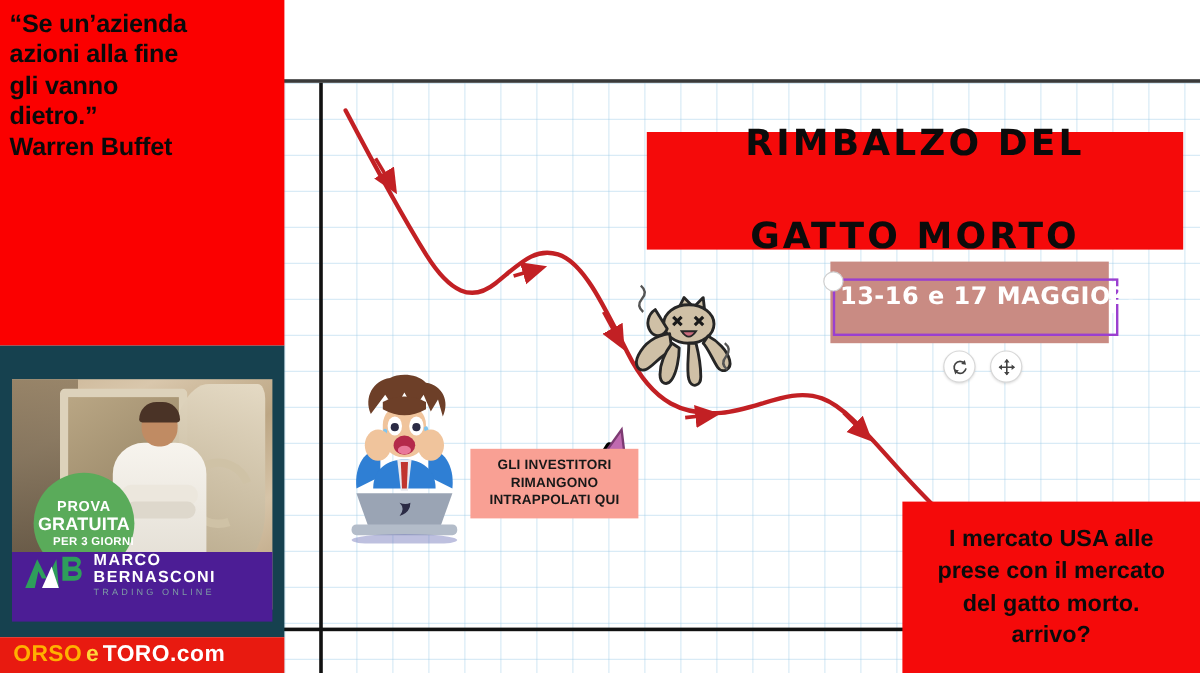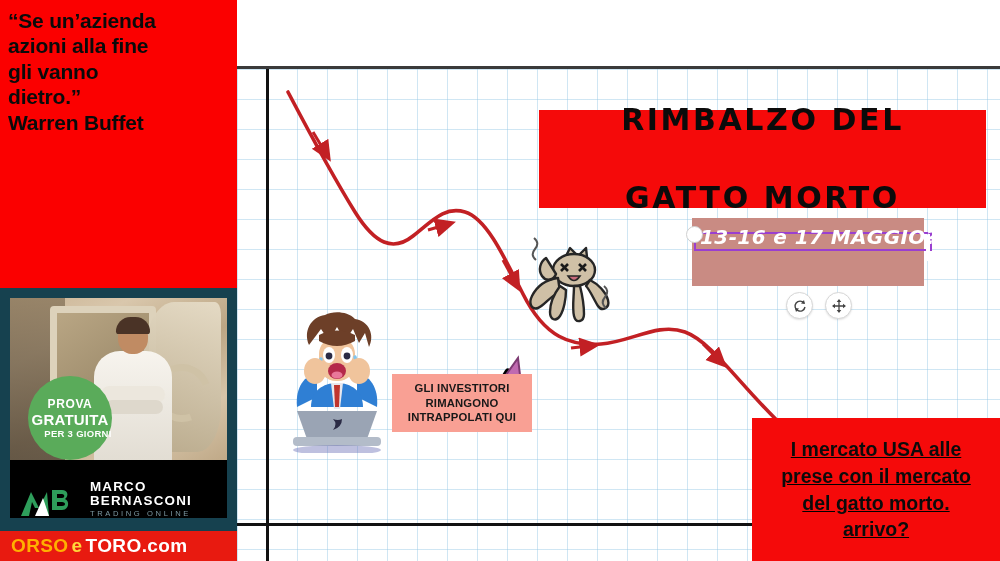--- a/index.html
+++ b/index.html
@@ -17,21 +17,21 @@
   .curve-svg{position:absolute;left:233px;top:60px;width:767px;height:450px;overflow:visible;}
 
   
   .quote-panel{position:absolute;left:0;top:0;width:237px;height:288px;background:#fb0000;
     box-sizing:border-box;padding:8px 6px 0 8px;}
   .quote-text{font-family:"Liberation Sans",sans-serif;font-weight:bold;font-size:21px;
     line-height:1.21;color:#0a0a0a;letter-spacing:-.2px;}
 
   
   .promo{position:absolute;left:0;top:288px;width:237px;height:243px;background:#16414f;overflow:hidden;}
-  .promo-photo{position:absolute;left:10px;top:10px;width:217px;height:192px;overflow:hidden;
+  .promo-photo{position:absolute;left:10px;top:28px;width:217px;height:192px;overflow:hidden;
     background:linear-gradient(150deg,#c9b393 0%,#d9c7ac 22%,#bca684 48%,#d6c4a8 70%,#b59c78 100%);}
   .wall-l{position:absolute;left:0;top:0;width:55px;height:100%;
     background:linear-gradient(180deg,#8e7b60,#4b4033);opacity:.85;}
   .frame{position:absolute;left:40px;top:8px;width:92px;height:118px;
     background:linear-gradient(160deg,#cdbb9d,#9c8a6d);border:7px solid #ddd2bb;border-radius:4px;}
   .frame-in{position:absolute;inset:0;background:linear-gradient(145deg,#b9a684,#8d7c5e);}
   .scroll-r{position:absolute;right:6px;top:4px;width:78px;height:150px;
     background:linear-gradient(200deg,#e6dcc7,#b9aa8c);border-radius:40% 8% 30% 8%;opacity:.95;}
   .scroll-curl{position:absolute;right:16px;top:66px;width:44px;height:44px;border:7px solid #cfc2a6;
     border-radius:50%;border-right-color:transparent;transform:rotate(25deg);}
@@ -41,22 +41,22 @@
   .p-body{position:absolute;left:0;top:31px;width:78px;height:110px;border-radius:26px 26px 0 0;
     background:linear-gradient(180deg,#f7f4ee,#e2ddd3);}
   .p-arm{position:absolute;left:7px;top:66px;width:64px;height:17px;border-radius:9px;background:#ece7dd;}
   .p-arm2{position:absolute;left:11px;top:80px;width:58px;height:14px;border-radius:8px;background:#ded8cc;}
   .badge{position:absolute;left:18px;top:78px;width:84px;height:84px;border-radius:50%;
     background:#5aab5a;display:flex;flex-direction:column;align-items:center;justify-content:center;
     color:#fff;text-align:center;line-height:1;}
   .badge .b1{font-size:12px;font-weight:bold;letter-spacing:.6px;}
   .badge .b2{font-size:15px;font-weight:bold;letter-spacing:.2px;margin:2px 0;}
   .badge .b3{font-size:9.5px;font-weight:bold;letter-spacing:.3px;margin-left:16px;}
-  .promo-bar{position:absolute;left:10px;top:172px;width:217px;height:58px;background:#000000;
-    display:flex;align-items:flex-end;gap:19px;padding-left:9px;box-sizing:border-box;}
+  .promo-bar{position:absolute;left:10px;top:172px;width:217px;height:58px;background:#4c1d95;
+    display:flex;align-items:flex-start;gap:7px;padding-left:9px;box-sizing:border-box;}
   .mb-logo{width:52px;height:32px;position:relative;flex:0 0 auto;}
   .mb-logo svg{display:block;}
   .mb-txt{line-height:1.05;}
   .mb-name{font-size:13.4px;font-weight:bold;color:#fff;letter-spacing:1.2px;}
   .mb-sub{font-size:7.6px;color:#7d9aa4;letter-spacing:2.6px;margin-top:2px;}
 
   
   .orso{position:absolute;left:0;top:531px;width:237px;height:30px;background:#e81a10;
     display:flex;align-items:center;padding-left:11px;box-sizing:border-box;}
   .orso span{font-size:19px;font-weight:bold;letter-spacing:.4px;}
@@ -66,41 +66,41 @@
   .o4{color:#ffffff;font-size:15px;}
 
   
   .title-banner{position:absolute;left:539px;top:110px;width:447px;height:98px;background:#f50a0a;
     display:flex;flex-direction:column;align-items:center;justify-content:center;gap:38px;}
   .title-banner div{font-family:"DejaVu Sans",sans-serif;font-weight:bold;font-size:30px;color:#0b0b0b;
     letter-spacing:2.6px;line-height:1.32;white-space:nowrap;}
 
   
   .salmon-band{position:absolute;left:692px;top:218px;width:232px;height:68px;background:#c98b83;}
-  .date-box{position:absolute;left:694px;top:232px;width:238px;height:19px;
-    border:2.5px solid #9a3fd0;box-sizing:border-box;display:flex;align-items:flex-end;font-style:italic;}
+  .date-box{position:absolute;left:694px;top:232px;width:238px;height:48px;
+    border:2.5px solid #9a3fd0;box-sizing:border-box;display:flex;align-items:flex-start;}
   .date-box .dt{font-family:"DejaVu Sans",sans-serif;font-weight:bold;font-size:20px;color:#ffffff;
     letter-spacing:.4px;white-space:nowrap;padding-left:4px;}
   .sel-handle{position:absolute;left:686px;top:226px;width:15px;height:15px;border-radius:50%;
     background:#fff;border:1px solid #cfcfcf;}
   .caret{position:absolute;left:926px;top:235px;width:4px;height:26px;background:#fff;}
 
   
   .tools{position:absolute;left:786px;top:292px;display:flex;gap:12px;}
   .tool-btn{width:25px;height:25px;border-radius:50%;background:#fff;border:1px solid #d7d7d7;
     display:flex;align-items:center;justify-content:center;box-shadow:0 1px 2px rgba(0,0,0,.12);}
 
   
   .callout{position:absolute;left:392px;top:374px;width:140px;height:58px;background:#f9a094;
     display:flex;flex-direction:column;align-items:center;justify-content:center;}
   .callout div{font-size:11.3px;font-weight:bold;color:#181818;line-height:1.32;letter-spacing:.15px;}
 
   
   .usa-box{position:absolute;left:752px;top:418px;width:248px;height:143px;background:#f50a0a;
-    display:flex;flex-direction:column;align-items:center;justify-content:center;padding:0 6px;box-sizing:border-box;text-decoration:underline;}
+    display:flex;flex-direction:column;align-items:center;justify-content:center;padding:0 6px;box-sizing:border-box;}
   .usa-box div{font-size:19.5px;font-weight:bold;color:#0b0b0b;line-height:1.37;text-align:center;white-space:nowrap;}
 
   
   .cat{position:absolute;left:516px;top:234px;width:98px;height:96px;}
   
   .investor{position:absolute;left:285px;top:311px;width:104px;height:142px;}
 </style>
 </head>
 <body>
 

